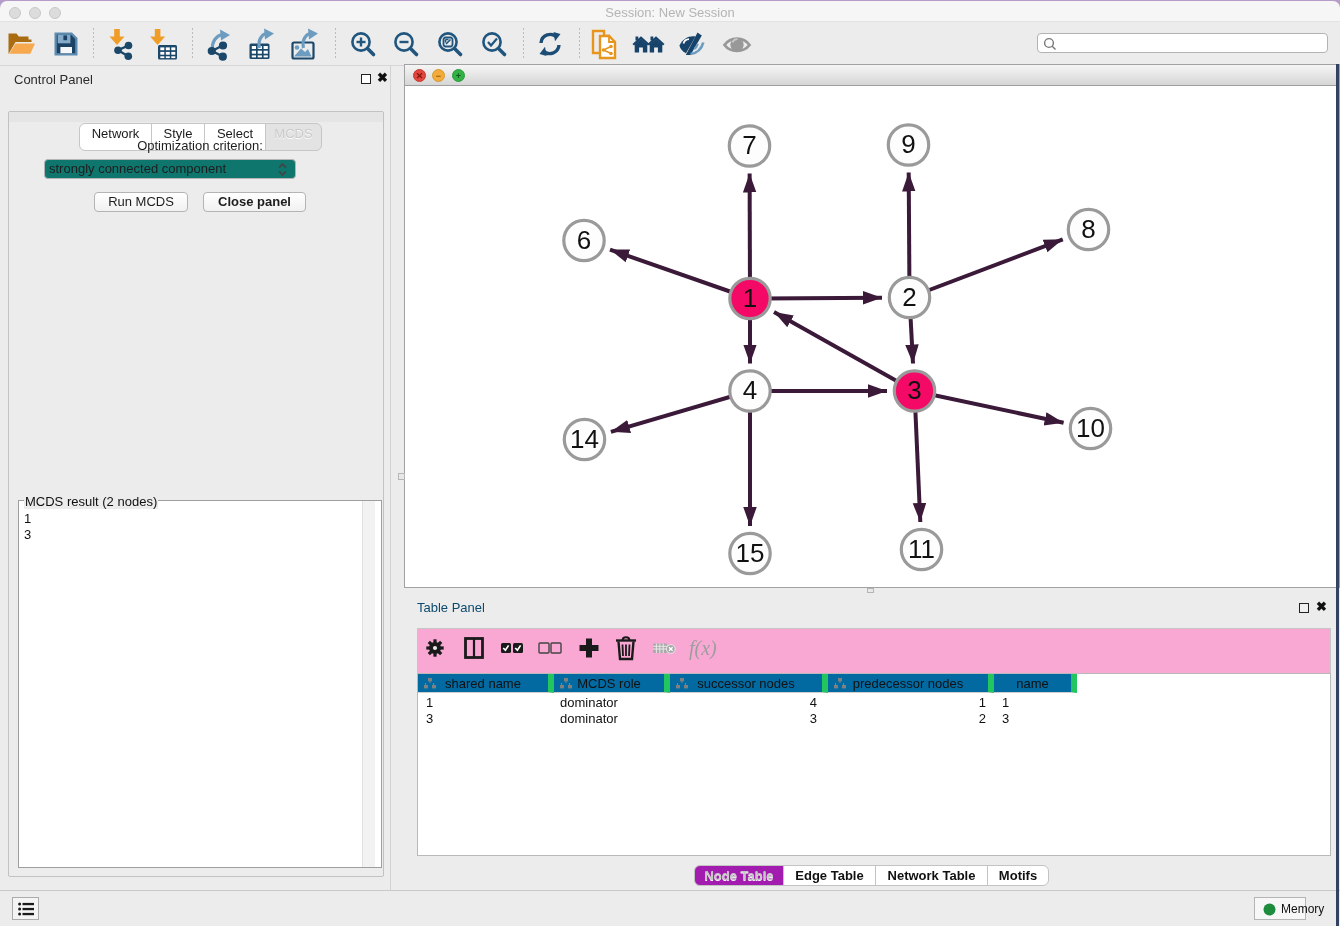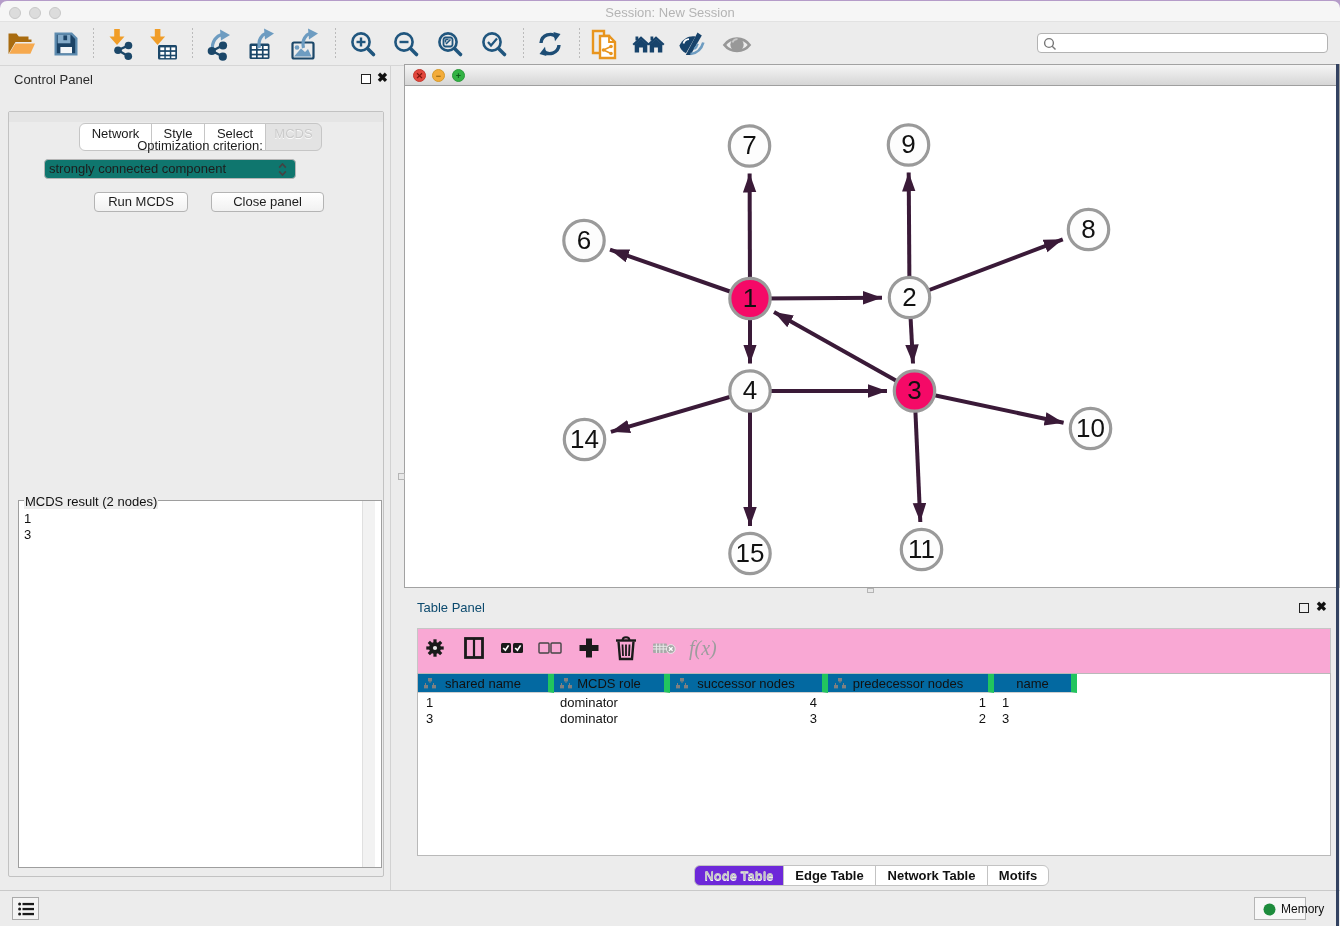--- a/index.html
+++ b/index.html
@@ -245,21 +245,21 @@
 <div class="abs tab" style="left:204px; width:62px;">Select</div>
 <div class="abs tab" style="left:265px; width:57px; background:#e3e3e3; color:#cbcbcb; text-shadow:0 1px 0 #fafafa; border-radius:0 6px 6px 0;">MCDS</div>
 <div class="abs" id="opt-label">Optimization criterion:</div>
 <div class="abs" id="dropdown">strongly connected component<svg style="position:absolute;right:8px;top:3px;" width="9" height="13" viewBox="0 0 9 13">
       <g fill="none" stroke="#444" stroke-width="1.7">
         <path d="M1.2,4.6 L4.5,1 L7.8,4.6"></path>
         <path d="M1.2,8.4 L4.5,12 L7.8,8.4"></path>
       </g>
     </svg></div>
 <div class="abs btn" style="left:94px; width:94px;">Run MCDS</div>
-<div class="abs btn" style="left:211px; width:113px;">Close panel</div>
+<div class="abs btn" style="left:203px; width:103px;font-weight:bold;">Close panel</div>
 <div class="abs" id="fieldset"></div>
 <div class="abs" id="fs-scroll"></div>
 <div class="abs" id="fs-legend">MCDS result (2 nodes)</div>
 <div class="abs fs-line" style="top:511px;">1</div>
 <div class="abs fs-line" style="top:527px;">3</div>
 
 <div class="abs" id="netwin">
   <div class="abs" id="netwin-title"></div>
   <div class="abs mac" style="left:8px; background:#e2463c; border:1px solid #c2382e; color:#7c140d;">✕</div>
   <div class="abs mac" style="left:27px; background:#f3ac3a; border:1px solid #d59a2b; color:#8e5d08;">−</div>
@@ -428,21 +428,21 @@
   <div class="td" style="left:142px; top:21px;">dominator</div>
   <div class="td" style="left:300px; top:21px; width:99px; text-align:right;">4</div>
   <div class="td" style="left:470px; top:21px; width:98px; text-align:right;">1</div>
   <div class="td" style="left:584px; top:21px;">1</div>
   <div class="td" style="left:8px; top:37px;">3</div>
   <div class="td" style="left:142px; top:37px;">dominator</div>
   <div class="td" style="left:300px; top:37px; width:99px; text-align:right;">3</div>
   <div class="td" style="left:470px; top:37px; width:98px; text-align:right;">2</div>
   <div class="td" style="left:584px; top:37px;">3</div>
 </div>
-<div class="abs btab" style="left:694px; width:90px; background:#6d28d9; color:#c6c6c6; text-shadow:0 1px 0 #fafafa; border-radius:6px 0 0 6px;">Node Table</div>
+<div class="abs btab" style="left:694px; width:90px; background:#a21caf; color:#c6c6c6; text-shadow:0 1px 0 #fafafa; border-radius:6px 0 0 6px;">Node Table</div>
 <div class="abs btab" style="left:783px; width:93px;">Edge Table</div>
 <div class="abs btab" style="left:875px; width:113px;">Network Table</div>
 <div class="abs btab" style="left:987px; width:62px; border-radius:0 6px 6px 0;">Motifs</div>
 
 <div class="abs" id="statusbar"></div>
 <div class="abs" id="hamb">
   <svg style="position:absolute;left:5px;top:4px;" width="16" height="14" viewBox="0 0 16 14">
     <g fill="#1a1a1a">
         <circle cx="1.6" cy="2" r="1.5"></circle>
         <circle cx="1.6" cy="7" r="1.5"></circle>

